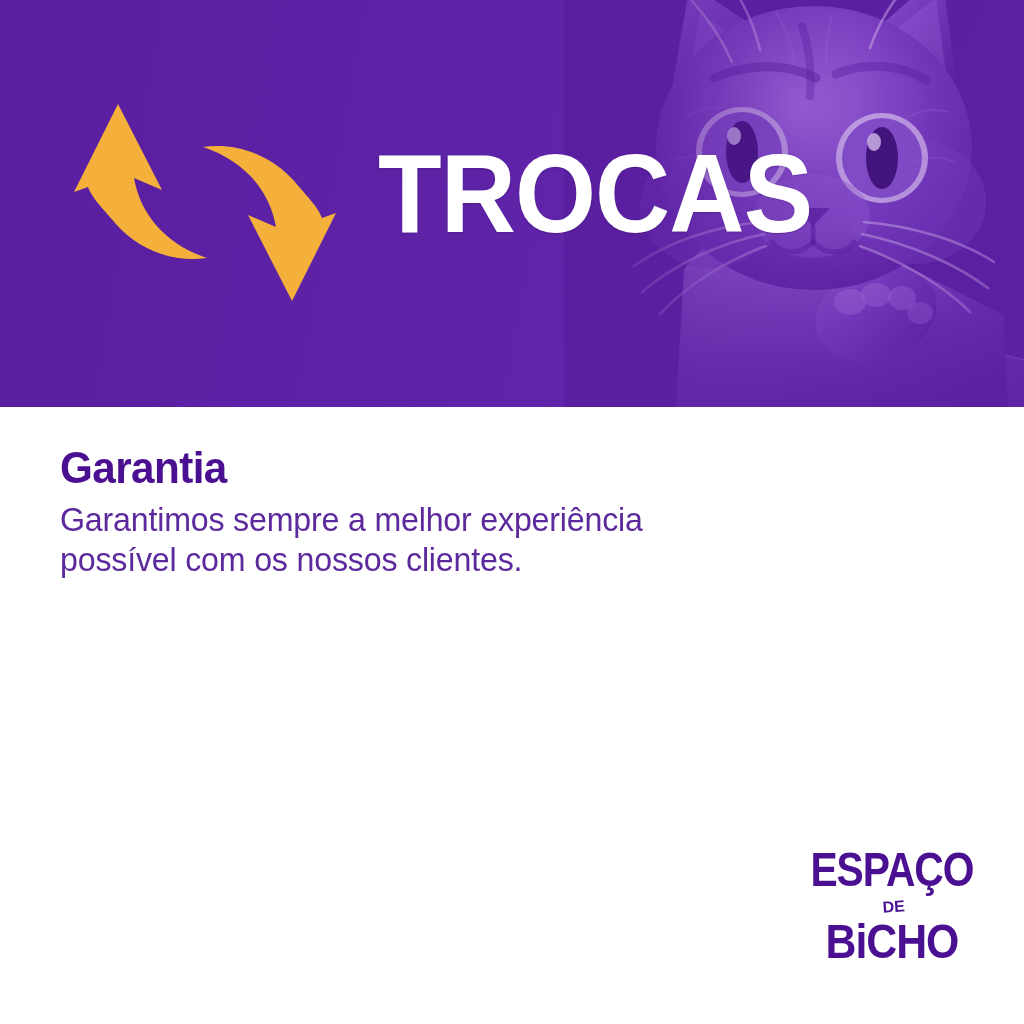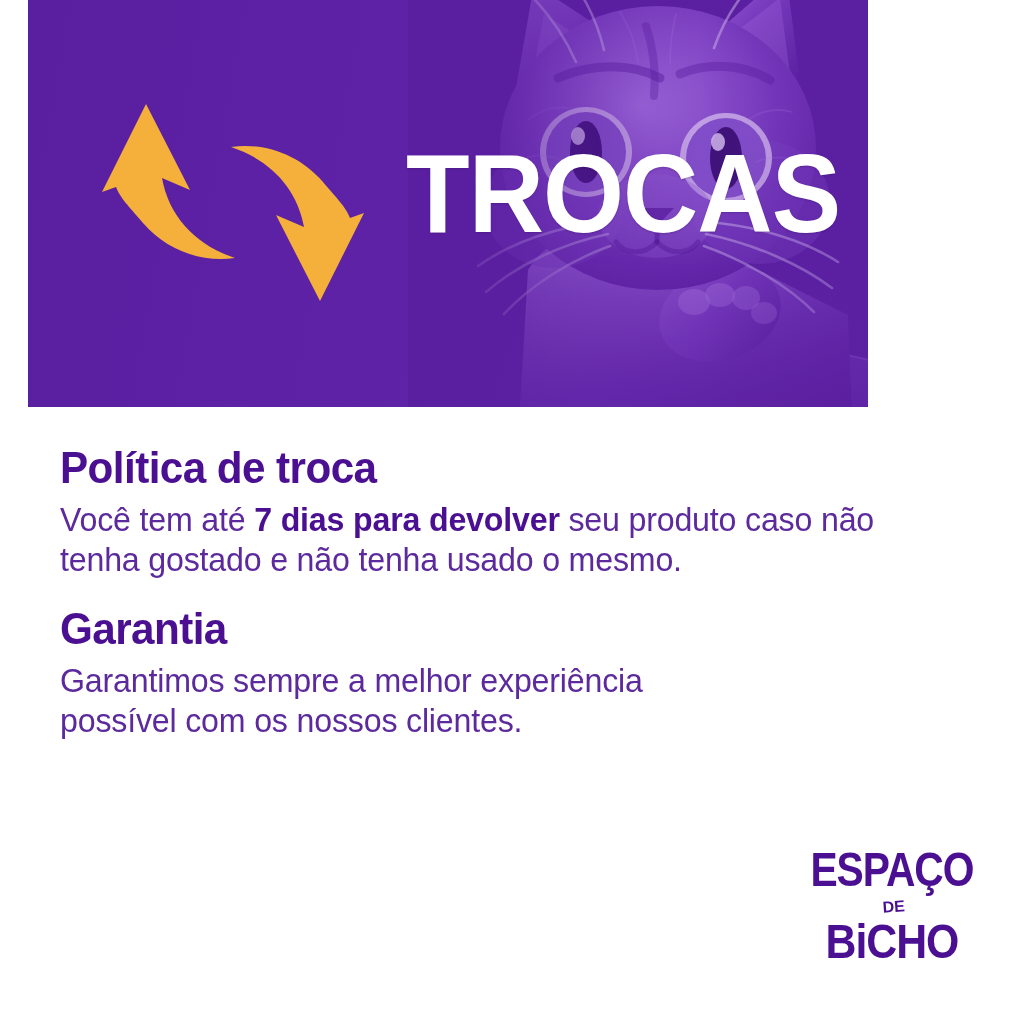--- a/index.html
+++ b/index.html
@@ -15,25 +15,24 @@
     width:1024px;
     height:1024px;
     background:#ffffff;
     overflow:hidden;
   }
 
   
   .banner {
     position:absolute;
     left:0; top:0;
-    width:840px;
+    width:1024px;
     height:407px;
     overflow:hidden;
     background:linear-gradient(100deg,#5a1fa0 0%,#5d22a6 45%,#6327ad 70%,#5a1fa0 100%);
-    margin-left:28px;
   }
   
   .cat-photo {
     position:absolute;
     right:-10px; top:-30px;
     width:470px; height:470px;
     opacity:.95;
   }
   .cat-photo svg { display:block; width:100%; height:100%; }
   .banner-sheen {
@@ -258,24 +257,20 @@
                  C256 106 262 111 267 123
                  Z" fill="#F4B03A"></path>
       </svg>
     </div>
 
     <div class="banner-title">TROCAS</div>
   </div>
 
   <div class="content">
 
-    <div class="section">
-      <div class="sec-title">Política de troca</div>
-      <div class="sec-body"><span>Você tem até </span><b>7 dias para devolver</b><span> seu produto caso não tenha gostado e não tenha usado o mesmo.</span></div>
-    </div>
 
 
     <div class="section">
       <div class="sec-title">Garantia</div>
       <div class="sec-body" style="max-width:720px;">Garantimos sempre a melhor experiência possível com os nossos clientes.</div>
     </div>
   </div>
 
   <div class="brand">
     <svg viewBox="0 0 180 120" aria-hidden="true">

